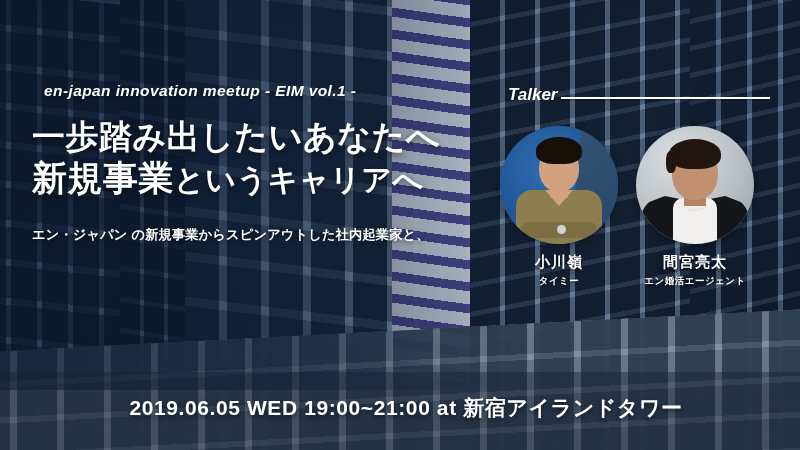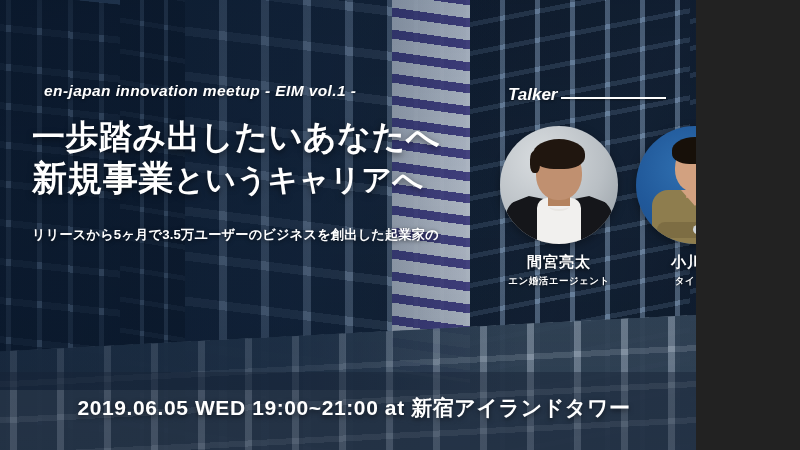--- a/index.html
+++ b/index.html
@@ -1,18 +1,18 @@
 <!DOCTYPE html>
 <html><head>
 <meta charset="utf-8">
 <style>
   html,body{margin:0;padding:0;background:#222;}
   *{box-sizing:border-box;}
   .banner{
-    position:relative;width:696px;height:450px;overflow:hidden;
+    position:relative;width:800px;height:450px;overflow:hidden;
     font-family:"Liberation Sans","DejaVu Sans",sans-serif;
     background:#0f766e;
   }
 
   
   .photo{position:absolute;inset:0;overflow:hidden;}
 
   
   .sky{position:absolute;inset:0;
     background:
@@ -231,58 +231,58 @@
     <div class="kicker">en-japan innovation meetup - EIM vol.1 -</div>
 
     <div class="headline">
       <div class="hl-line hl2">一歩踏み出したいあなたへ</div>
       <div class="hl-line">
         <span class="big">新規事業</span><span class="mid">というキャリアへ</span>
       </div>
     </div>
 
     <div class="lead">
-      <div>リリースから5ヶ月で3.5万ユーザーのビジネスを創出した起業家の</div>
+      <div>エン・ジャパン の新規事業からスピンアウトした社内起業家と、</div>
     </div>
 
     <div class="talkerHead">
       <span class="label">Talker</span>
       <span class="rule"></span>
     </div>
 
     <div class="speakers">
-
-      <div class="spk">
-        <div class="avatar avA">
-          <div class="jacket"></div>
-          <div class="tee"></div>
-          <div class="neck"></div>
-          <div class="chain"></div>
-          <div class="head"></div>
-          <div class="hair"></div>
-        </div>
-        <div class="spkName">間宮亮太</div>
-        <div class="spkOrg">エン婚活エージェント</div>
-      </div>
 
       <div class="spk">
         <div class="avatar avB">
           <div class="bgdark"></div>
           <div class="shirt"></div>
           <div class="neck"></div>
           <div class="collar"></div>
           <div class="arms"></div>
           <div class="watch"></div>
           <div class="head"></div>
           <div class="hair"></div>
         </div>
         <div class="spkName">小川嶺</div>
         <div class="spkOrg">タイミー</div>
       </div>
 
+      <div class="spk">
+        <div class="avatar avA">
+          <div class="jacket"></div>
+          <div class="tee"></div>
+          <div class="neck"></div>
+          <div class="chain"></div>
+          <div class="head"></div>
+          <div class="hair"></div>
+        </div>
+        <div class="spkName">間宮亮太</div>
+        <div class="spkOrg">エン婚活エージェント</div>
+      </div>
+
     </div>
 
     <div class="datebar">
       <span class="txt">2019.06.05 WED   19:00~21:00  at  新宿アイランドタワー</span>
     </div>
 
   </div>
 </div>
 
 </body></html>

